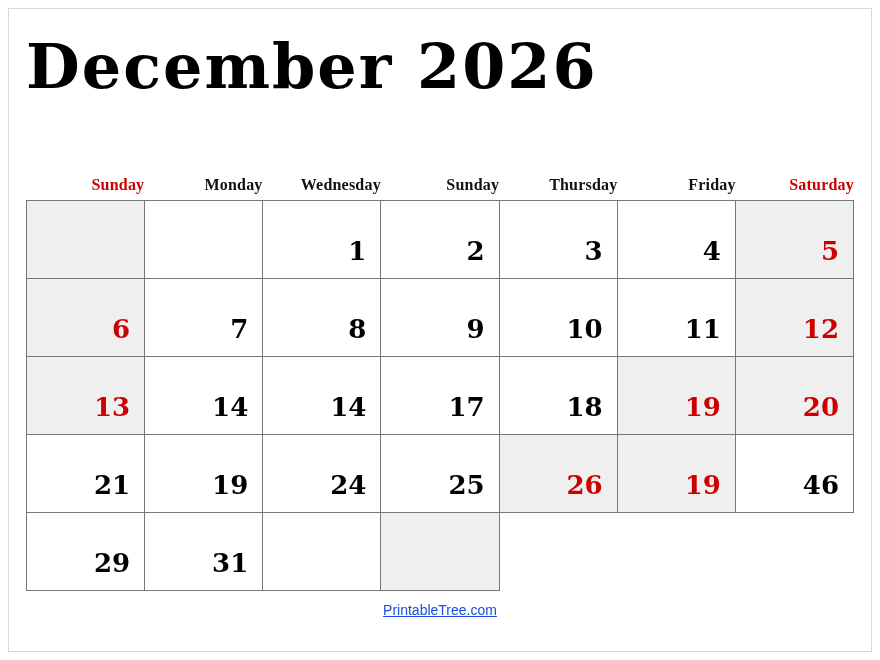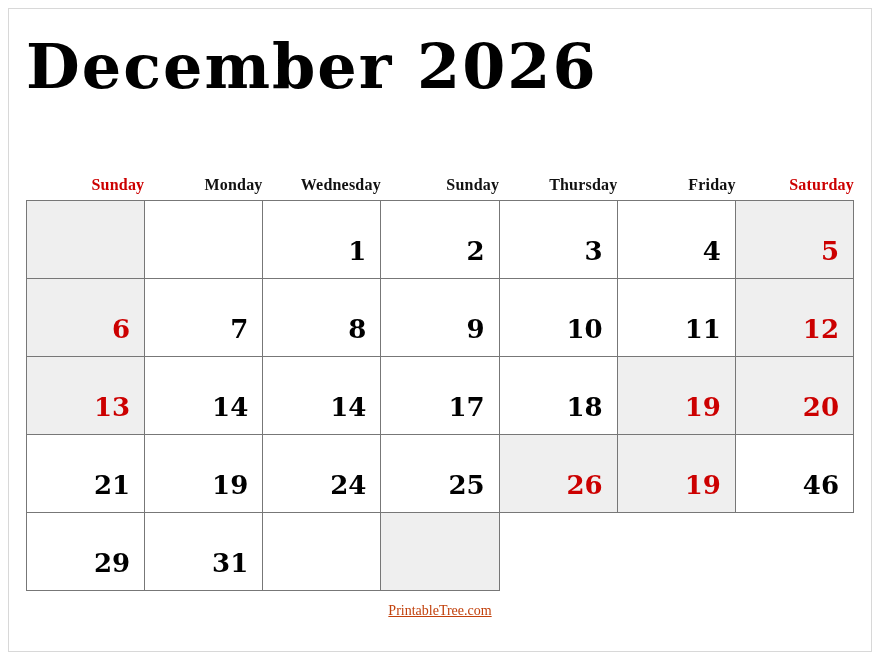--- a/index.html
+++ b/index.html
@@ -98,23 +98,23 @@
   }
   .cell.sunday .num,
   .cell.saturday .num {
     color: #cc0000;
   }
   .footer {
     margin-top: 10px;
     text-align: center;
   }
   .footer a {
-    font-family: Liberation Serif, serif;
+    font-family: Liberation Sans, sans-serif;
     font-size: 14px;
-    color: #c2410c;
+    color: #1d4ed8;
     text-decoration: underline;
   }
 </style>
 </head>
 <body>
 
 <div class="page">
   <div class="page-border"></div>
 
   <div class="inner">

